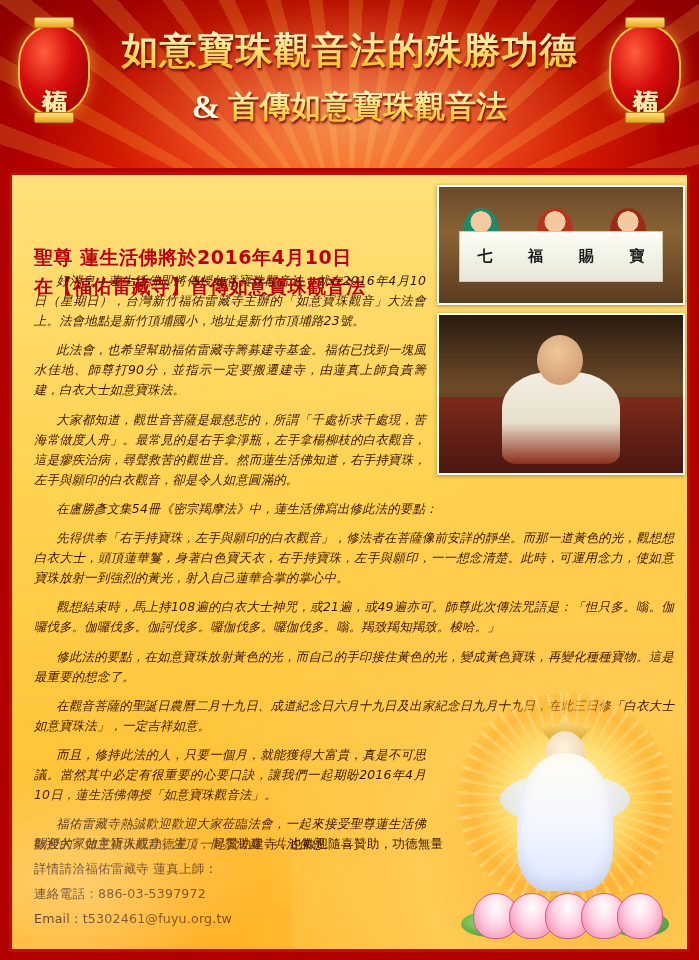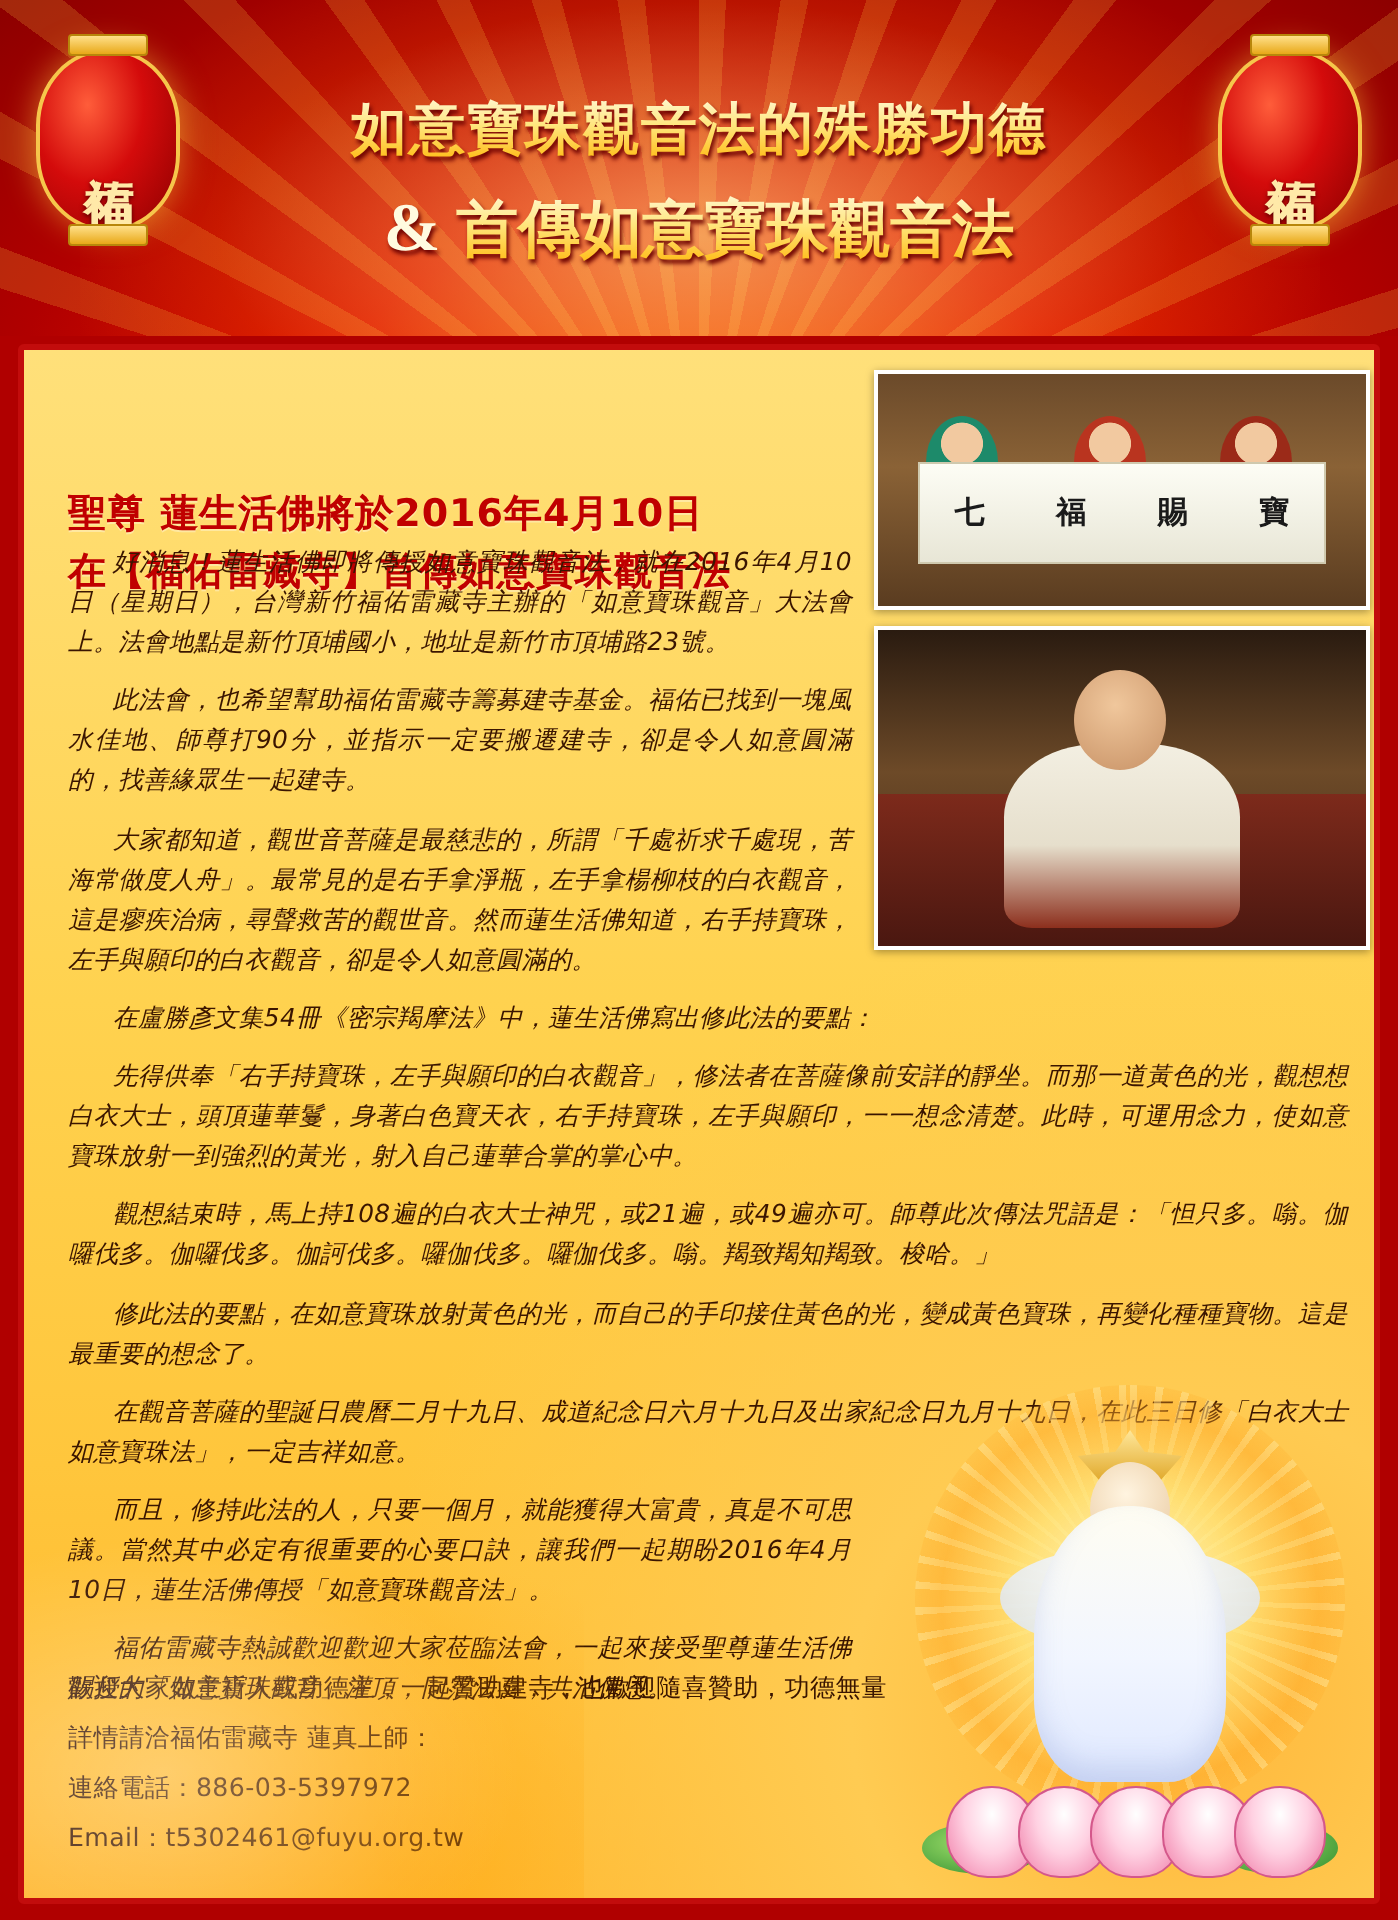--- a/index.html
+++ b/index.html
@@ -69,31 +69,30 @@
     text-shadow: 0 1px 2px #5a0000;
     writing-mode: vertical-rl;
     letter-spacing: 2px;
   }
   #title-block {
     position: absolute;
     left: 96px; right: 96px; top: 26px;
     text-align: center;
   }
   #title-line1 {
-    font-size: 28px;
+    font-size: 37px;
     font-weight: bold;
     color: #fff9d0;
     letter-spacing: 1px;
     background: linear-gradient(#fffbe0 0%, #ffe57a 45%, #ffb300 100%);
     -webkit-background-clip: text;
     background-clip: text;
     color: transparent;
     text-shadow: 0 2px 0 rgba(90,0,0,0.0);
     filter: drop-shadow(1px 2px 1px #6b0000);
-    margin-top: 20px;
   }
   #title-line2row {
     display: flex; align-items: center; justify-content: center;
     gap: 8px;
     margin-top: 10px;
   }
   #amp {
     font-size: 34px; font-weight: bold;
     color: #fffbe0;
     font-family: "Liberation Serif", serif;
@@ -340,21 +339,21 @@
     <div class="head"></div>
   </div>
 
   <div id="lead">
     <div class="l">聖尊 蓮生活佛將於2016年4月10日</div>
     <div class="l">在【福佑雷藏寺】首傳如意寶珠觀音法</div>
   </div>
 
   <div id="article">
     <p class="indent">好消息！蓮生活佛即將傳授如意寶珠觀音法，就在2016年4月10日（星期日），台灣新竹福佑雷藏寺主辦的「如意寶珠觀音」大法會上。法會地點是新竹頂埔國小，地址是新竹市頂埔路23號。</p>
-    <p class="indent">此法會，也希望幫助福佑雷藏寺籌募建寺基金。福佑已找到一塊風水佳地、師尊打90分，並指示一定要搬遷建寺，卻是令人如意圓滿的，找善緣眾生一起建寺。</p>
+    <p class="indent">此法會，也希望幫助福佑雷藏寺籌募建寺基金。福佑已找到一塊風水佳地、師尊打90分，並指示一定要搬遷建寺，由蓮真上師負責籌建，白衣大士如意寶珠法。</p>
     <p class="indent">大家都知道，觀世音菩薩是最慈悲的，所謂「千處祈求千處現，苦海常做度人舟」。最常見的是右手拿淨瓶，左手拿楊柳枝的白衣觀音，這是瘳疾治病，尋聲救苦的觀世音。然而蓮生活佛知道，右手持寶珠，左手與願印的白衣觀音，卻是令人如意圓滿的。</p>
     <p class="indent full">在盧勝彥文集54冊《密宗羯摩法》中，蓮生活佛寫出修此法的要點：</p>
     <p class="indent full">先得供奉「右手持寶珠，左手與願印的白衣觀音」，修法者在菩薩像前安詳的靜坐。而那一道黃色的光，觀想想白衣大士，頭頂蓮華鬘，身著白色寶天衣，右手持寶珠，左手與願印，一一想念清楚。此時，可運用念力，使如意寶珠放射一到強烈的黃光，射入自己蓮華合掌的掌心中。</p>
     <p class="indent full">觀想結束時，馬上持108遍的白衣大士神咒，或21遍，或49遍亦可。師尊此次傳法咒語是：「怛只多。嗡。伽囉伐多。伽囉伐多。伽訶伐多。囉伽伐多。囉伽伐多。嗡。羯致羯知羯致。梭哈。」</p>
     <p class="indent full">修此法的要點，在如意寶珠放射黃色的光，而自己的手印接住黃色的光，變成黃色寶珠，再變化種種寶物。這是最重要的想念了。</p>
     <p class="indent full">在觀音菩薩的聖誕日農曆二月十九日、成道紀念日六月十九日及出家紀念日九月十九日，在此三日修「白衣大士如意寶珠法」，一定吉祥如意。</p>
     <p class="indent">而且，修持此法的人，只要一個月，就能獲得大富貴，真是不可思議。當然其中必定有很重要的心要口訣，讓我們一起期盼2016年4月10日，蓮生活佛傳授「如意寶珠觀音法」。</p>
     <p class="indent">福佑雷藏寺熱誠歡迎歡迎大家莅臨法會，一起來接受聖尊蓮生活佛賜授的「如意寶珠觀音」灌頂，同霑法喜，共沾佛恩。</p>
   </div>
 

